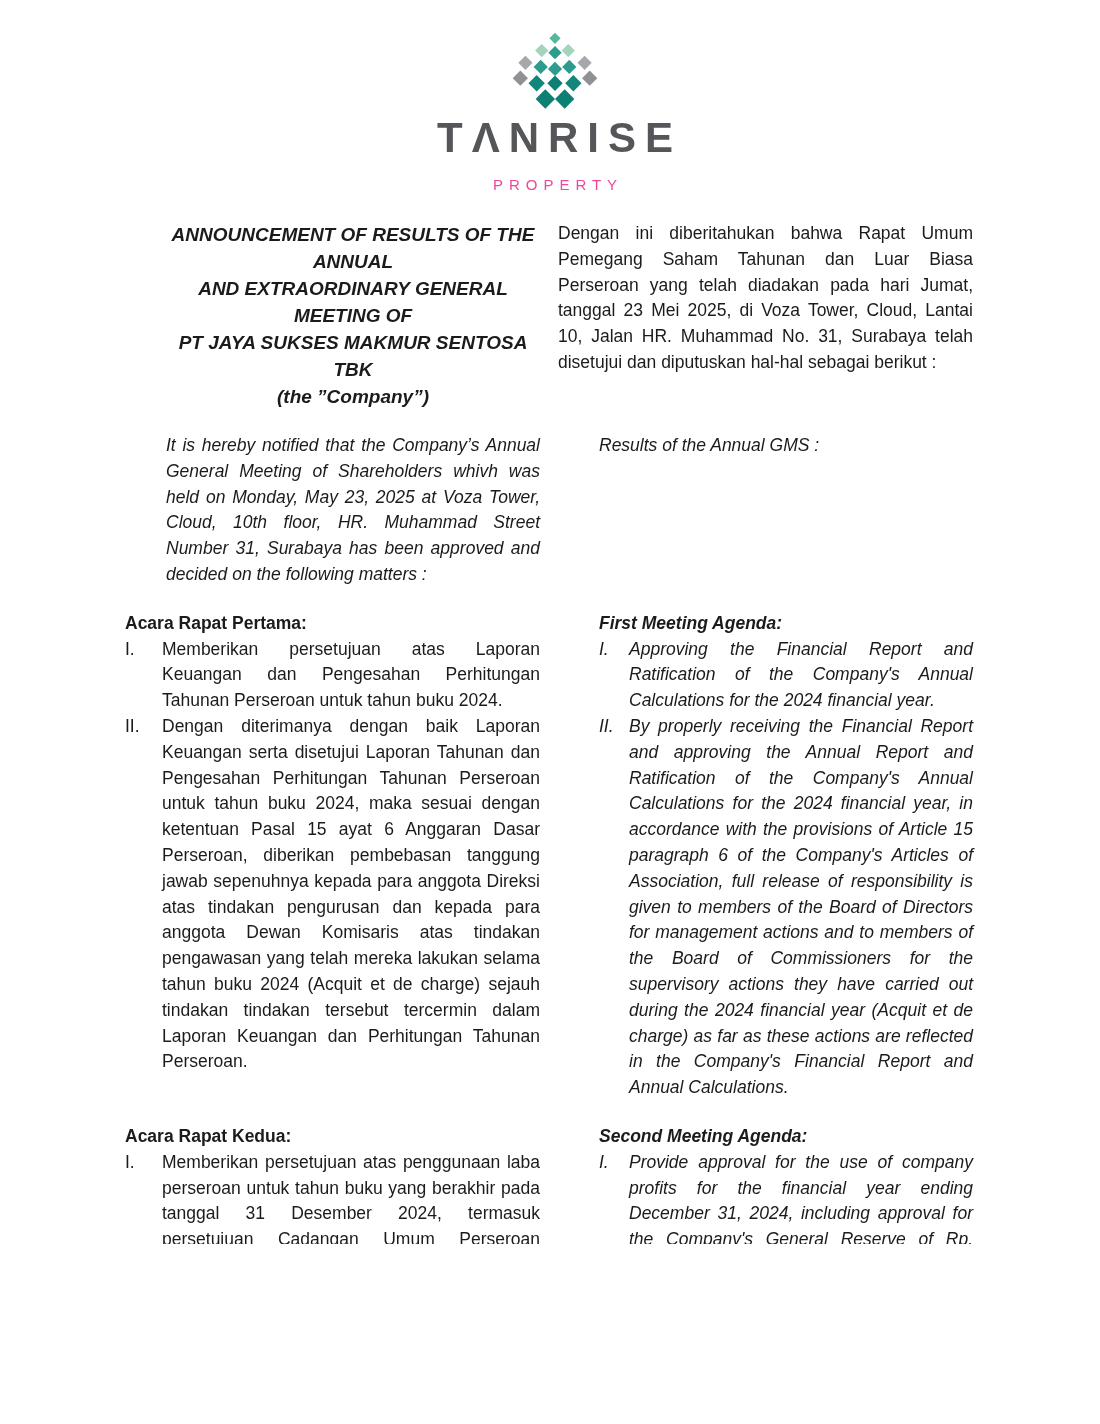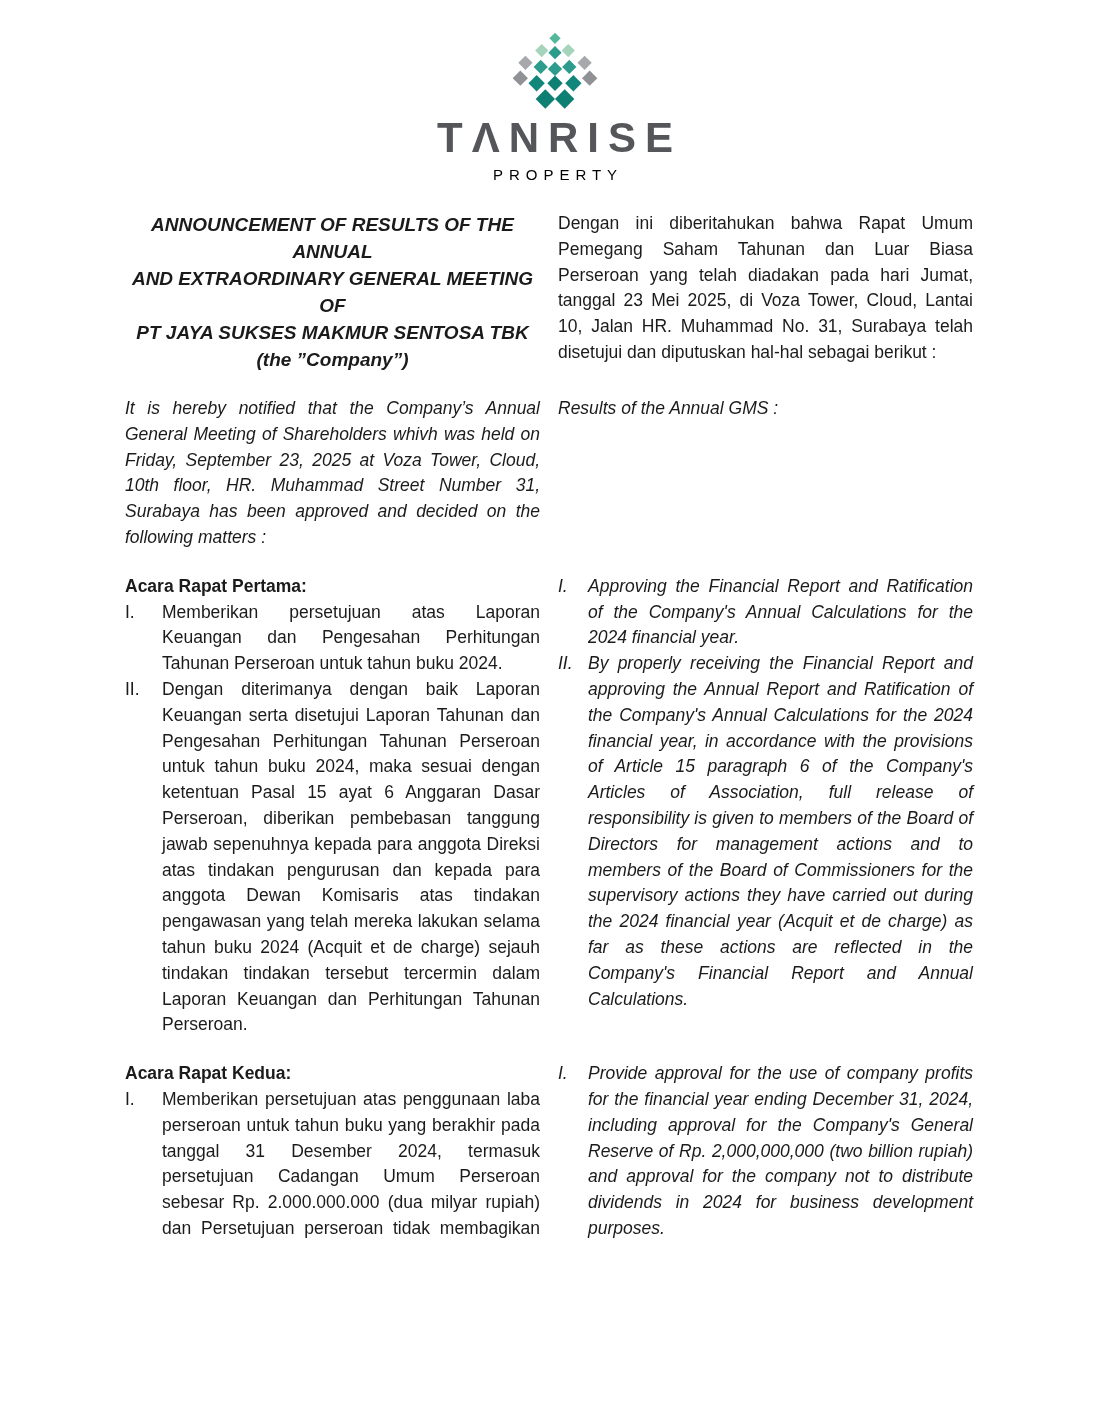--- a/index.html
+++ b/index.html
@@ -24,36 +24,36 @@
     letter-spacing: 9px;
     color: #55565a;
     line-height: 1.05;
     margin-top: 4px;
     padding-left: 9px; 
   }
   .brand-tagline {
     font-size: 15px;
     font-weight: 400;
     letter-spacing: 6px;
-    color: #000000;
-    margin-top: 6px;
+    color: #ec4899;
+    margin-top: 16px;
     padding-left: 6px;
   }
 
   
   .content {
     margin-top: 28px;
     padding-left: 115px;
     padding-right: 132px;
     display: grid;
     grid-template-columns: 415px 415px;
     column-gap: 18px;
   }
   .cell { margin-bottom: 23px; }
-  .en { font-style: italic; }
+  .en { font-style: italic; margin-left: 41px; }
 
   .doc-title {
     font-size: 19px;
     font-weight: 700;
     line-height: 27px;
     text-align: center;
   }
   .body-text {
     font-size: 17.5px;
     line-height: 25.8px;
@@ -102,54 +102,56 @@
   <div class="content">
 
     <div class="cell doc-title en">
       <div>ANNOUNCEMENT OF RESULTS OF THE ANNUAL</div>
       <div>AND EXTRAORDINARY GENERAL MEETING OF</div>
       <div>PT JAYA SUKSES MAKMUR SENTOSA TBK</div>
       <div>(the ”Company”)</div>
     </div>
 
     <div class="cell body-text">Dengan ini diberitahukan bahwa Rapat Umum Pemegang Saham Tahunan dan Luar Biasa Perseroan yang telah diadakan pada hari Jumat, tanggal 23 Mei 2025, di Voza Tower, Cloud, Lantai 10, Jalan HR. Muhammad No. 31, Surabaya telah disetujui dan diputuskan hal-hal sebagai berikut :</div>
-    <div class="cell body-text en">It is hereby notified that the Company’s Annual General Meeting of Shareholders whivh was held on Friday, September 23, 2025 at Voza Tower, Cloud, 10th floor, HR. Muhammad Street Number 31, Surabaya has been approved and decided on the following matters :</div>
+    <div class="cell body-text en">It is hereby notified that the Company’s Annual General Meeting of Shareholders whivh was held on Monday, May 23, 2025 at Voza Tower, Cloud, 10th floor, HR. Muhammad Street Number 31, Surabaya has been approved and decided on the following matters :</div>
 
     <div class="cell section-label en">Results of the Annual GMS :</div>
 
     <div class="cell body-text">
       <div class="agenda-heading">Acara Rapat Pertama:</div>
       <div class="agenda-item">
         <span class="num">I.</span>
         <span class="item-text">Memberikan persetujuan atas Laporan Keuangan dan Pengesahan Perhitungan Tahunan Perseroan untuk tahun buku 2024.</span>
       </div>
       <div class="agenda-item">
         <span class="num">II.</span>
         <span class="item-text">Dengan diterimanya dengan baik Laporan Keuangan serta disetujui Laporan Tahunan dan Pengesahan Perhitungan Tahunan Perseroan untuk tahun buku 2024, maka sesuai dengan ketentuan Pasal 15 ayat 6 Anggaran Dasar Perseroan, diberikan pembebasan tanggung jawab sepenuhnya kepada para anggota Direksi atas tindakan pengurusan dan kepada para anggota Dewan Komisaris atas tindakan pengawasan yang telah mereka lakukan selama tahun buku 2024 (Acquit et de charge) sejauh tindakan tindakan tersebut tercermin dalam Laporan Keuangan dan Perhitungan Tahunan Perseroan.</span>
       </div>
     </div>
     <div class="cell body-text en">
+      <div class="agenda-heading">First Meeting Agenda:</div>
       <div class="agenda-item">
         <span class="num">I.</span>
         <span class="item-text">Approving the Financial Report and Ratification of the Company's Annual Calculations for the 2024 financial year.</span>
       </div>
       <div class="agenda-item">
         <span class="num">II.</span>
         <span class="item-text">By properly receiving the Financial Report and approving the Annual Report and Ratification of the Company's Annual Calculations for the 2024 financial year, in accordance with the provisions of Article 15 paragraph 6 of the Company's Articles of Association, full release of responsibility is given to members of the Board of Directors for management actions and to members of the Board of Commissioners for the supervisory actions they have carried out during the 2024 financial year (Acquit et de charge) as far as these actions are reflected in the Company's Financial Report and Annual Calculations.</span>
       </div>
     </div>
 
     <div class="cell body-text">
       <div class="agenda-heading">Acara Rapat Kedua:</div>
       <div class="agenda-item">
         <span class="num">I.</span>
         <span class="item-text">Memberikan persetujuan atas penggunaan laba perseroan untuk tahun buku yang berakhir pada tanggal 31 Desember 2024, termasuk persetujuan Cadangan Umum Perseroan sebesar Rp. 2.000.000.000 (dua milyar rupiah) dan Persetujuan perseroan tidak membagikan Deviden tahun 2024 untuk keperluan pengembangan usaha.</span>
       </div>
     </div>
     <div class="cell body-text en">
+      <div class="agenda-heading">Second Meeting Agenda:</div>
       <div class="agenda-item">
         <span class="num">I.</span>
         <span class="item-text">Provide approval for the use of company profits for the financial year ending December 31, 2024, including approval for the Company's General Reserve of Rp. 2,000,000,000 (two billion rupiah) and approval for the company not to distribute dividends in 2024 for business development purposes.</span>
       </div>
     </div>
 
   </div>
 </div>
 
 </body></html>

